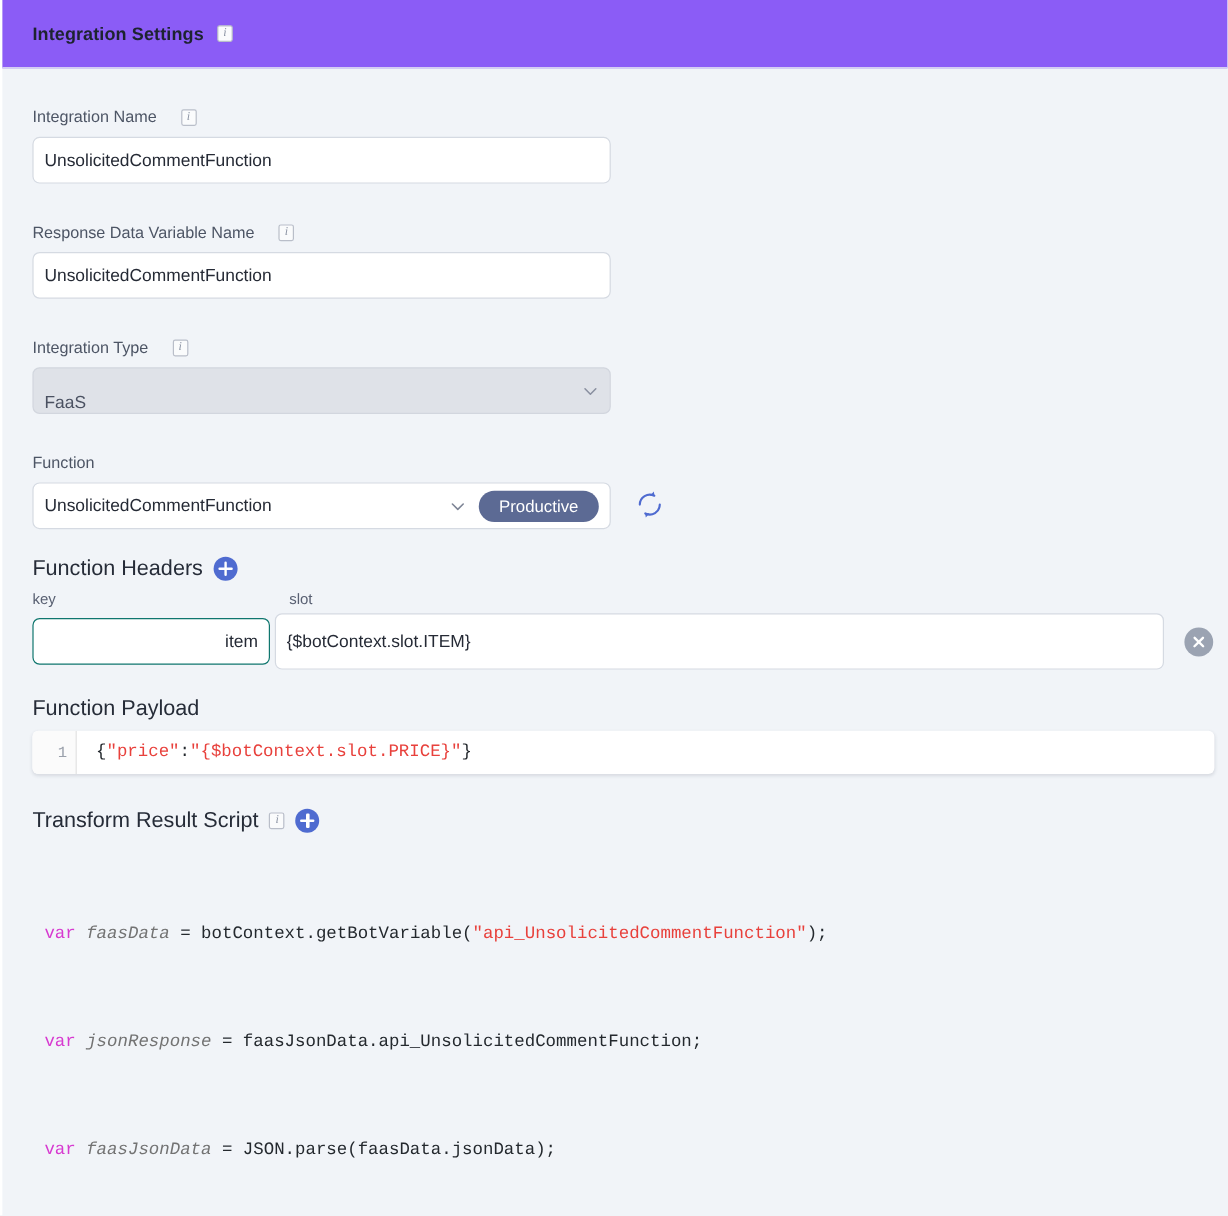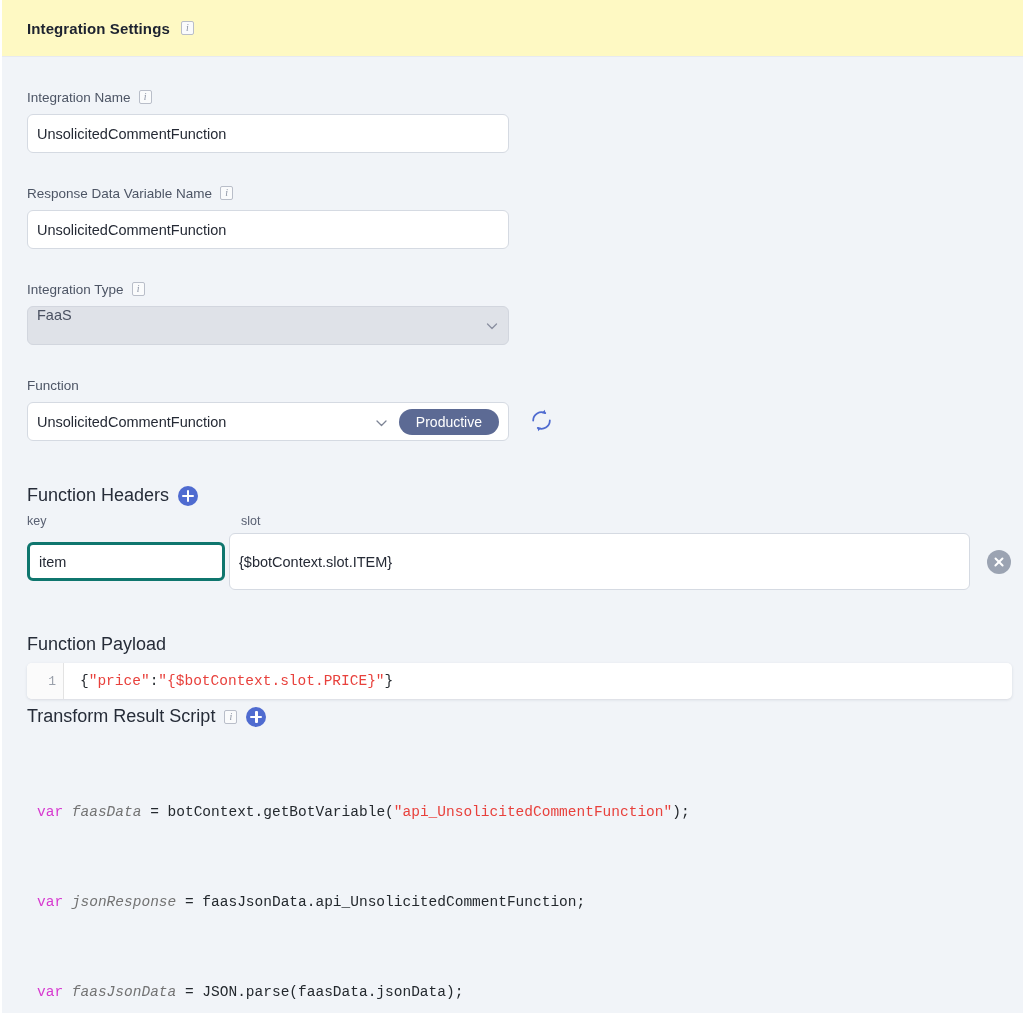--- a/index.html
+++ b/index.html
@@ -17,21 +17,21 @@
     width: 1023px;
     height: 1013px;
     position: relative;
     background: #f1f4f8;
     border-left: 2px solid #ffffff;
   }
 
   
   .header {
     height: 57px;
-    background: #fef9c3;
+    background: #8b5cf6;
     display: flex;
     align-items: center;
     padding-left: 25px;
     border-bottom: 1px solid #e7eaf0;
   }
   .header-title {
     font-size: 15px;
     font-weight: bold;
     color: #1d2330;
     letter-spacing: .1px;
@@ -58,22 +58,22 @@
   .body-area {
     padding: 0 25px;
   }
 
   .field-block { padding-top: 33px; }
 
   .field-label {
     font-size: 13.5px;
     color: #4d5565;
     display: flex;
-    align-items: flex-start;
-    gap: 8px;
+    align-items: flex-end;
+    gap: 20px;
     margin-bottom: 9px;
   }
 
   .text-input {
     width: 482px;
     height: 39px;
     border: 1px solid #d5dae2;
     border-radius: 6px;
     background: #ffffff;
     font-family: "Liberation Sans", sans-serif;
@@ -88,21 +88,21 @@
     width: 482px;
     height: 39px;
   }
   .select-box {
     width: 100%;
     height: 100%;
     border: 1px solid #d5dae2;
     border-radius: 6px;
     background: #ffffff;
     display: flex;
-    align-items: flex-start;
+    align-items: flex-end;
     padding: 0 9px;
     font-size: 14.5px;
     color: #252a35;
   }
   .select-box.disabled {
     background: #dfe2e8;
     border-color: #d2d6de;
     color: #4a5161;
   }
   .chev {
@@ -159,24 +159,24 @@
     padding: 0;
   }
 
   
   .section-head {
     display: flex;
     align-items: center;
     gap: 9px;
     font-size: 18px;
     color: #262c38;
-    margin-top: 44px;
+    margin-top: 22px;
     margin-bottom: 8px;
   }
-  .section-head.tight { margin-top: 7px; }
+  .section-head.tight { margin-top: 28px; }
 
   .plus-btn {
     width: 20px;
     height: 20px;
     border-radius: 50%;
     background: #4f6bd0;
     position: relative;
     border: none;
     padding: 0;
     cursor: pointer;
@@ -203,32 +203,33 @@
   .kv-labels .kv-val { }
 
   .kv-row {
     display: flex;
     align-items: center;
     gap: 0;
   }
   .kv-key-input {
     width: 198px;
     height: 39px;
-    border: 3px solid #0f766e;
+    border: 1px solid #0f766e;
     border-radius: 6px;
     background: #ffffff;
     font-family: "Liberation Sans", sans-serif;
     font-size: 14.5px;
     color: #252a35;
     padding: 0 9px;
     outline: none;
     flex: 0 0 auto;
+    text-align: right;
   }
   .kv-val-input {
-    height: 57px;
+    height: 47px;
     width: 741px;
     margin-left: 4px;
     border: 1px solid #d5dae2;
     border-radius: 6px;
     background: #ffffff;
     font-family: "Liberation Sans", sans-serif;
     font-size: 14.5px;
     color: #252a35;
     padding: 0 9px;
     outline: none;

